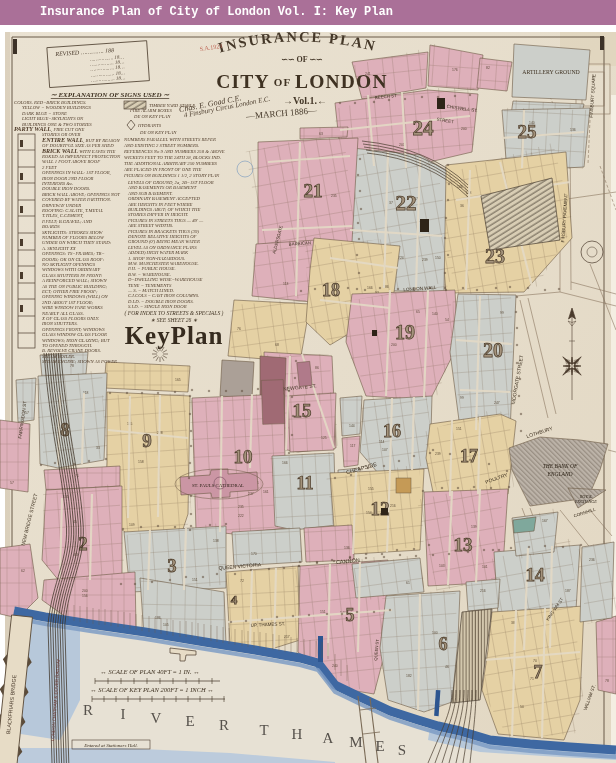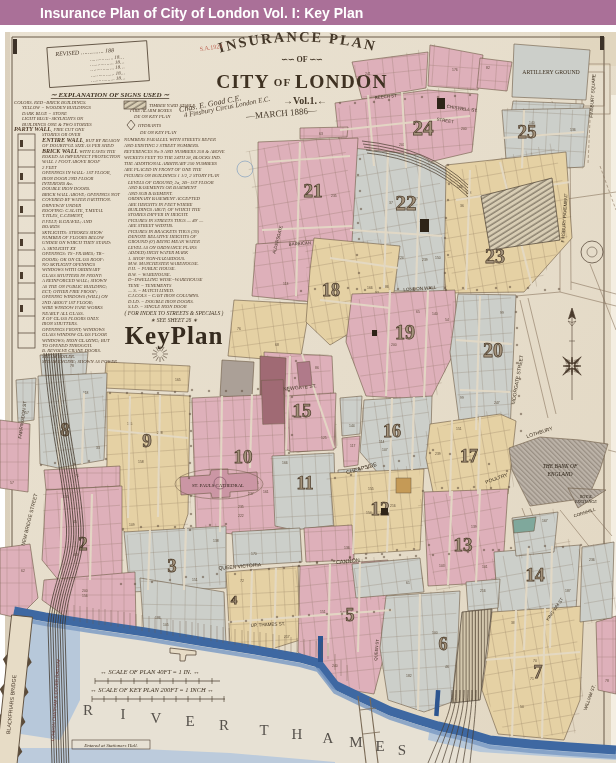--- a/index.html
+++ b/index.html
@@ -1,17 +1,17 @@
 <!DOCTYPE html>
 <html><head>
 <meta charset="utf-8">
 <style>
 html,body { margin:0; padding:0; background:#ffffff; width:616px; height:763px; overflow:hidden; }
 .hdr { position:absolute; left:0; top:0; width:616px; height:25px; background:#aa7098; }
-.hdr span { position:absolute; left:8px; top:5px; font-family:Liberation Sans, sans-serif; font-size:14px; font-weight:bold; color:#ffffff;padding-left:32px; }
+.hdr span { position:absolute; left:8px; top:5px; font-family:Liberation Mono, monospace; font-size:12px; font-weight:bold; color:#ffffff;padding-left:32px; }
 .map { position:absolute; left:0; top:32px; }
 </style>
 </head>
 <body>
 
 <div class="hdr">
     <span>Insurance Plan of City of London Vol. I: Key Plan</span>
   </div>
 
 <div class="map">

